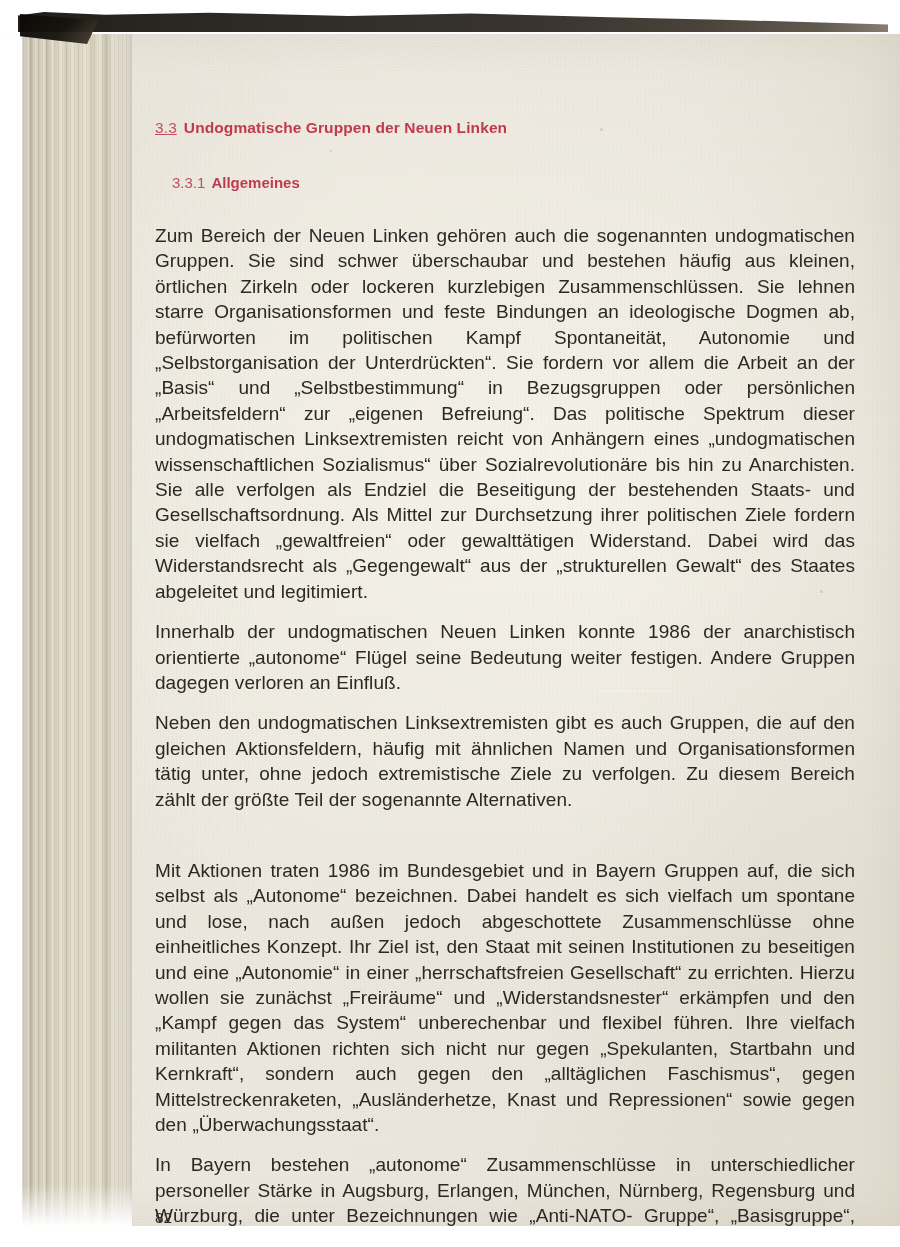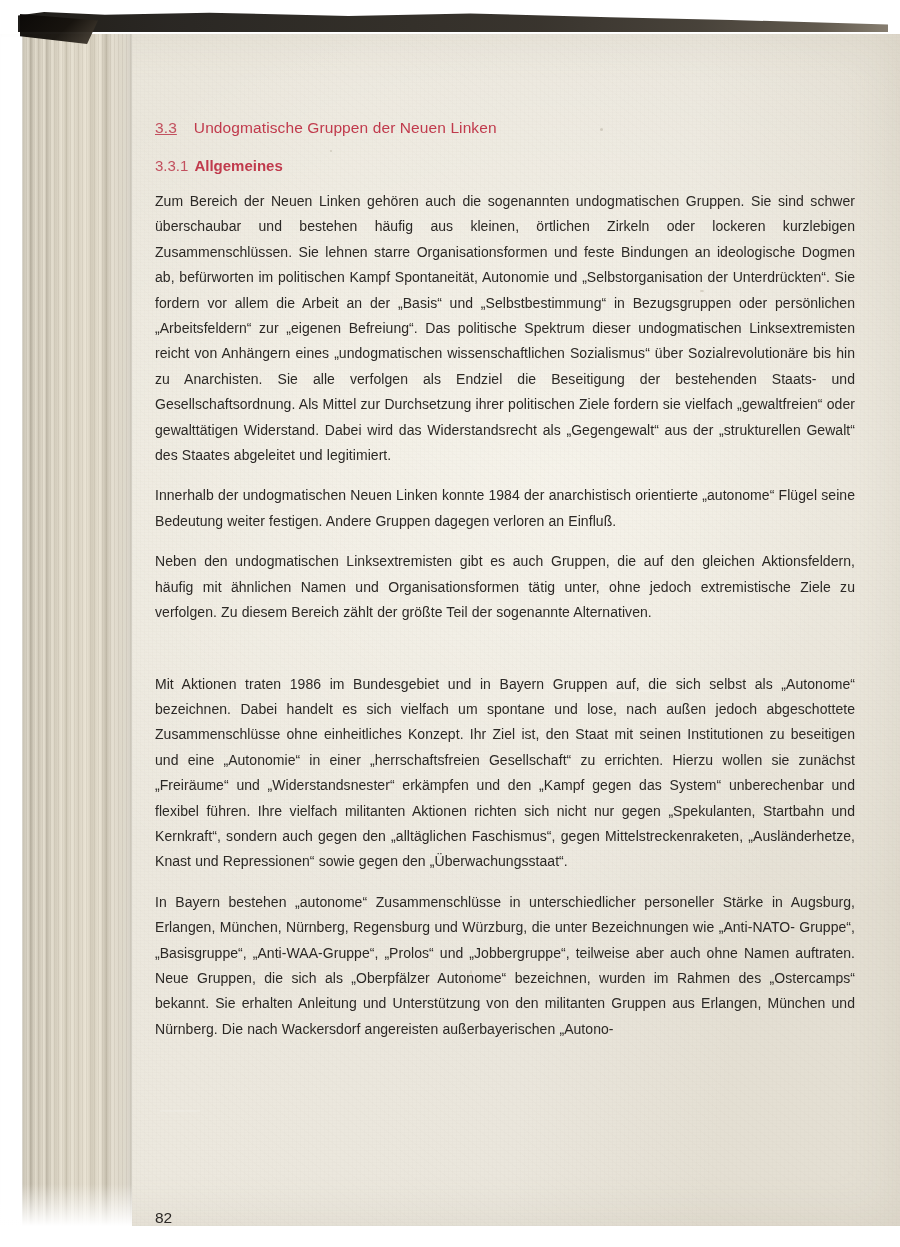--- a/index.html
+++ b/index.html
@@ -155,48 +155,48 @@
     margin: 0;
     font-size: 15.5px;
     line-height: 20px;
     letter-spacing: 0.1px;
     color: #c03a4c;
     font-weight: 400;
   }
   h3.sec-head .num {
     font-weight: 400;
     color: #c2505e;
-    margin-right: 17px;
+    margin-right: 7px;
     text-decoration: underline;
   }
   h3.sec-head .ttl {
-    font-weight: 400;
+    font-weight: 700;
     color: #c03a4c;
   }
 
   h4.sub-head {
-    margin: 0;
+    margin: 17px;
     font-size: 15px;
     line-height: 20px;
     color: #c03a4c;
     font-weight: 400;
   }
   h4.sub-head .num {
     font-weight: 400;
     color: #c2505e;
     margin-right: 6px;
   }
   h4.sub-head .ttl {
     font-weight: 700;
     color: #c03a4c;
   }
 
   p.body {
     margin: 0;
-    font-size: 14px;
+    font-size: 19px;
     line-height: 25.4px;
     text-align: justify;
     text-justify: inter-word;
     color: #2b2825;
     letter-spacing: 0.05px;
     word-spacing: 0.2px;
   }
 
   .gap-head-3-3 { height: 88px; }
   .gap-a { height: 18px; }
@@ -256,21 +256,21 @@
       <h4 class="sub-head">
         <span class="num">3.3.1</span><span class="ttl">Allgemeines</span>
       </h4>
 
       <div class="gap-b"></div>
 
       <p class="body">Zum Bereich der Neuen Linken gehören auch die sogenannten undogmatischen Gruppen. Sie sind schwer überschaubar und bestehen häufig aus kleinen, örtlichen Zirkeln oder lockeren kurzlebigen Zusammenschlüssen. Sie lehnen starre Organisationsformen und feste Bindungen an ideologische Dogmen ab, befürworten im politischen Kampf Spontaneität, Autonomie und „Selbstorganisation der Unterdrückten“. Sie fordern vor allem die Arbeit an der „Basis“ und „Selbstbestimmung“ in Bezugsgruppen oder persönlichen „Arbeitsfeldern“ zur „eigenen Befreiung“. Das politische Spektrum dieser undogmatischen Linksextremisten reicht von Anhängern eines „undogmatischen wissenschaftlichen Sozialismus“ über Sozialrevolutionäre bis hin zu Anarchisten. Sie alle verfolgen als Endziel die Beseitigung der bestehenden Staats- und Gesellschaftsordnung. Als Mittel zur Durchsetzung ihrer politischen Ziele fordern sie vielfach „gewaltfreien“ oder gewalttätigen Widerstand. Dabei wird das Widerstandsrecht als „Gegengewalt“ aus der „strukturellen Gewalt“ des Staates abgeleitet und legitimiert.</p>
 
       <div class="gap-para"></div>
 
-      <p class="body">Innerhalb der undogmatischen Neuen Linken konnte 1984 der anarchistisch orientierte „autonome“ Flügel seine Bedeutung weiter festigen. Andere Gruppen dagegen verloren an Einfluß.</p>
+      <p class="body">Innerhalb der undogmatischen Neuen Linken konnte 1986 der anarchistisch orientierte „autonome“ Flügel seine Bedeutung weiter festigen. Andere Gruppen dagegen verloren an Einfluß.</p>
 
       <div class="gap-para"></div>
 
       <p class="body">Neben den undogmatischen Linksextremisten gibt es auch Gruppen, die auf den gleichen Aktionsfeldern, häufig mit ähnlichen Namen und Organisationsformen tätig unter, ohne jedoch extremistische Ziele zu verfolgen. Zu diesem Bereich zählt der größte Teil der sogenannte Alternativen.</p>
 
       <div class="gap-before-332"></div>
 
 
       <div class="gap-after-332"></div>
 

